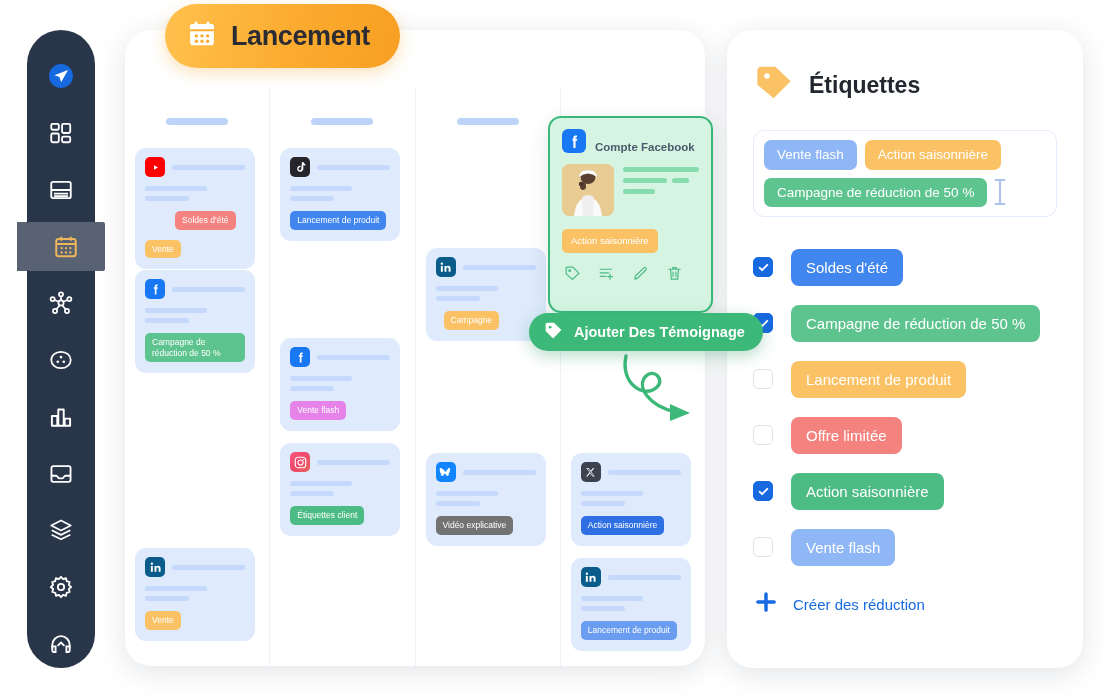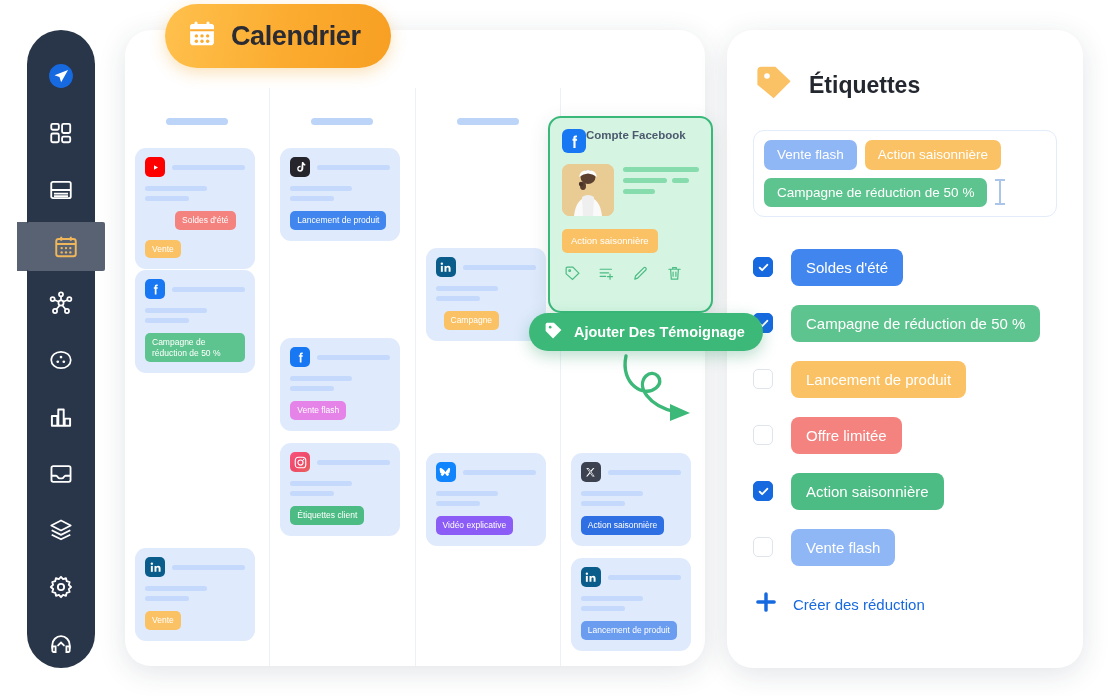--- a/index.html
+++ b/index.html
@@ -95,21 +95,21 @@
 
   
   .fb-card {
     position: absolute; left: 548px; top: 116px;
     width: 165px; height: 197px;
     background: #d5f5e2; border: 2px solid #39b87a;
     border-radius: 13px; padding: 11px 12px;
     z-index: 30;
     box-shadow: 0 5px 20px rgba(30,70,50,0.12);
   }
-  .fb-head { display:flex; align-items:flex-start; }
+  .fb-head { display:flex; align-items:flex-end; gap: 9px; }
   .fb-title { font-size: 11.5px; color: #4c5a6e; font-weight: 600;}
   .fb-body { display:flex; gap: 9px; margin-top: 11px; }
   .fb-photo {
     width: 52px; height: 52px; border-radius: 8px; flex:none;
     background: linear-gradient(160deg,#efd3a0 0%,#e8c98f 100%);
     position: relative; overflow: hidden;
   }
   .gbar { height: 5px; border-radius: 3px; background: #86dcac; }
   .fb-icons { display:flex; gap: 17px; margin-top: 12px; padding-left: 2px;}
 
@@ -417,21 +417,21 @@
                 <svg width="15" height="15" viewBox="0 0 24 24">
                   <path fill="#fff" d="M12 11.4C10.9 9.2 8 5.9 5.5 5.1c-2-.65-2.8.4-2.8 1.7 0 1.3.7 5.4 1.2 6.1.45.65 1.4.85 2.3.75-1.4.25-2.7.8-1 2.8 1.9 2.2 3.2.35 4.3-1.4.6-.95.9-1.5 1.5-1.5s.9.55 1.5 1.5c1.1 1.75 2.4 3.6 4.3 1.4 1.7-2 .4-2.55-1-2.8.9.1 1.85-.1 2.3-.75.5-.7 1.2-4.8 1.2-6.1 0-1.3-.8-2.35-2.8-1.7C16 5.9 13.1 9.2 12 11.4z"></path>
                 </svg>
               </span>
               <div class="bar" style="flex:1"></div>
             </div>
             <div class="card-lines">
               <div class="bar" style="width:62%"></div>
               <div class="bar" style="width:44%"></div>
             </div>
-            <div style="margin-left:0px"><span class="chip" style="background:#8b5cf6">Vidéo explicative</span></div>
+            <div style="margin-left:0px"><span class="chip" style="background:#737373">Vidéo explicative</span></div>
           </div>
         </div>
         <div class="cal-col">
           <div class="col-head"></div>
           <div class="card" style="top: 365px; left: 10px;">
             <div class="card-top">
               <span class="plat" style="background:#3c4250">
                 <svg width="15" height="15" viewBox="0 0 24 24">
                   <path fill="#fff" d="M5.2 4.6h3.6l3.4 4.7 3.9-4.7h2.2l-5 6 5.4 7.6h-3.6L11.4 13l-4.3 5.2H4.9l5.5-6.6zM7.2 6l8.3 11.1h1.4L8.6 6z"></path>
                 </svg>
@@ -476,21 +476,21 @@
         <rect x="15.6" y="2" width="2.4" height="4" rx="1.2" fill="#fff"></rect>
         <rect x="2.5" y="8.2" width="19" height="1.6" fill="#fbab2f"></rect>
         <circle cx="7.5" cy="13.5" r="1.35" fill="#fbab2f"></circle>
         <circle cx="12" cy="13.5" r="1.35" fill="#fbab2f"></circle>
         <circle cx="16.5" cy="13.5" r="1.35" fill="#fbab2f"></circle>
         <circle cx="7.5" cy="17.8" r="1.35" fill="#fbab2f"></circle>
         <circle cx="12" cy="17.8" r="1.35" fill="#fbab2f"></circle>
         <circle cx="16.5" cy="17.8" r="1.35" fill="#fbab2f"></circle>
       </svg>
     </span>
-    <span class="cal-badge-title">Calendrier</span>
+    <span class="cal-badge-title">Lancement</span>
   </div>
 
   <div class="fb-card">
     <div class="fb-head">
       <span class="plat" style="width:24px;height:24px;border-radius:6px;background:#1877f2">
         <svg width="17" height="17" viewBox="0 0 24 24">
             <path fill="#fff" d="M15.6 8.2h-2.1V6.9c0-.66.44-.82.75-.82h1.3V3.6l-1.9-.01c-2.6 0-3.2 1.95-3.2 3.2v1.4H9.2v2.6h1.25V21h3.05v-10.2h2.1z"></path>
           </svg>
       </span>
       <span class="fb-title">Compte Facebook</span>

